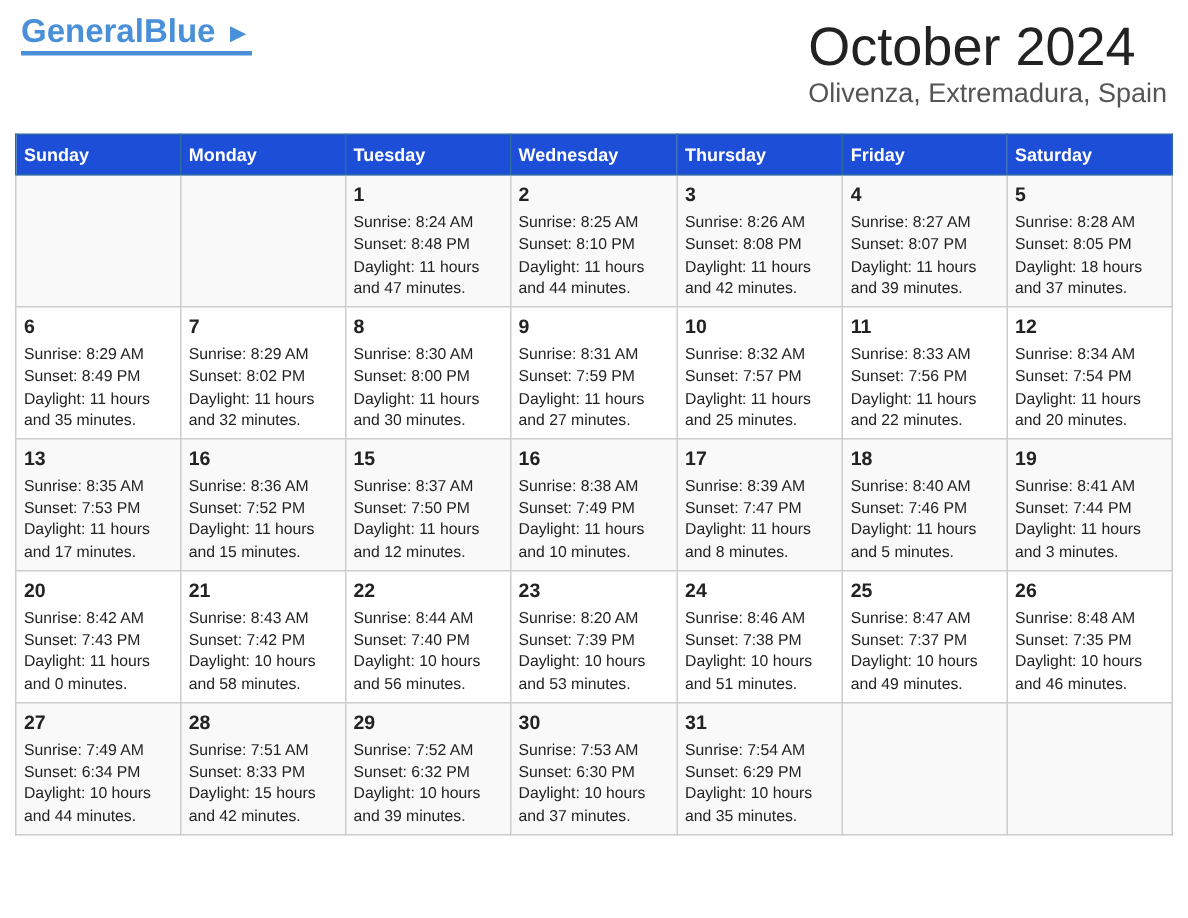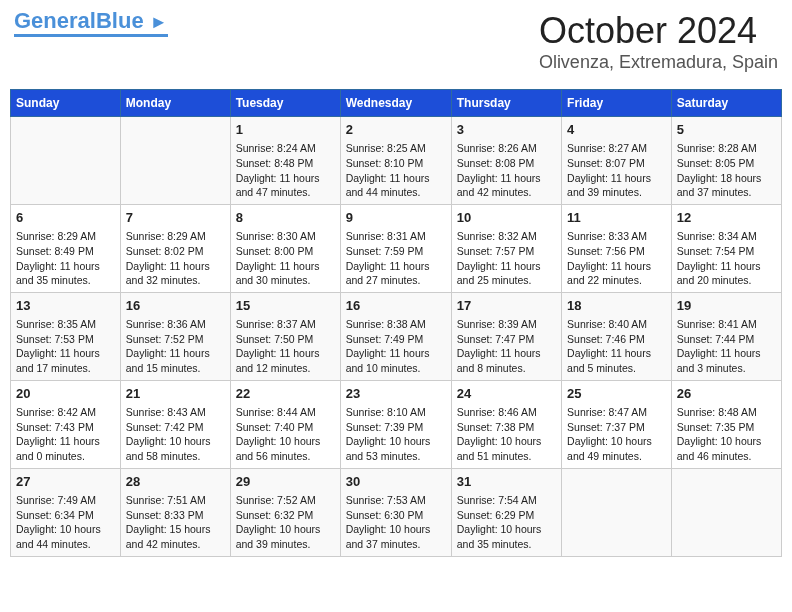--- a/index.html
+++ b/index.html
@@ -254,21 +254,21 @@
           <div>Daylight: 10 hours and 58 minutes.</div>
         </td>
         <td>
           <span class="day-num">22</span>
           <div>Sunrise: 8:44 AM</div>
           <div>Sunset: 7:40 PM</div>
           <div>Daylight: 10 hours and 56 minutes.</div>
         </td>
         <td>
           <span class="day-num">23</span>
-          <div>Sunrise: 8:10 AM</div>
+          <div>Sunrise: 8:20 AM</div>
           <div>Sunset: 7:39 PM</div>
           <div>Daylight: 10 hours and 53 minutes.</div>
         </td>
         <td>
           <span class="day-num">24</span>
           <div>Sunrise: 8:46 AM</div>
           <div>Sunset: 7:38 PM</div>
           <div>Daylight: 10 hours and 51 minutes.</div>
         </td>
         <td>

